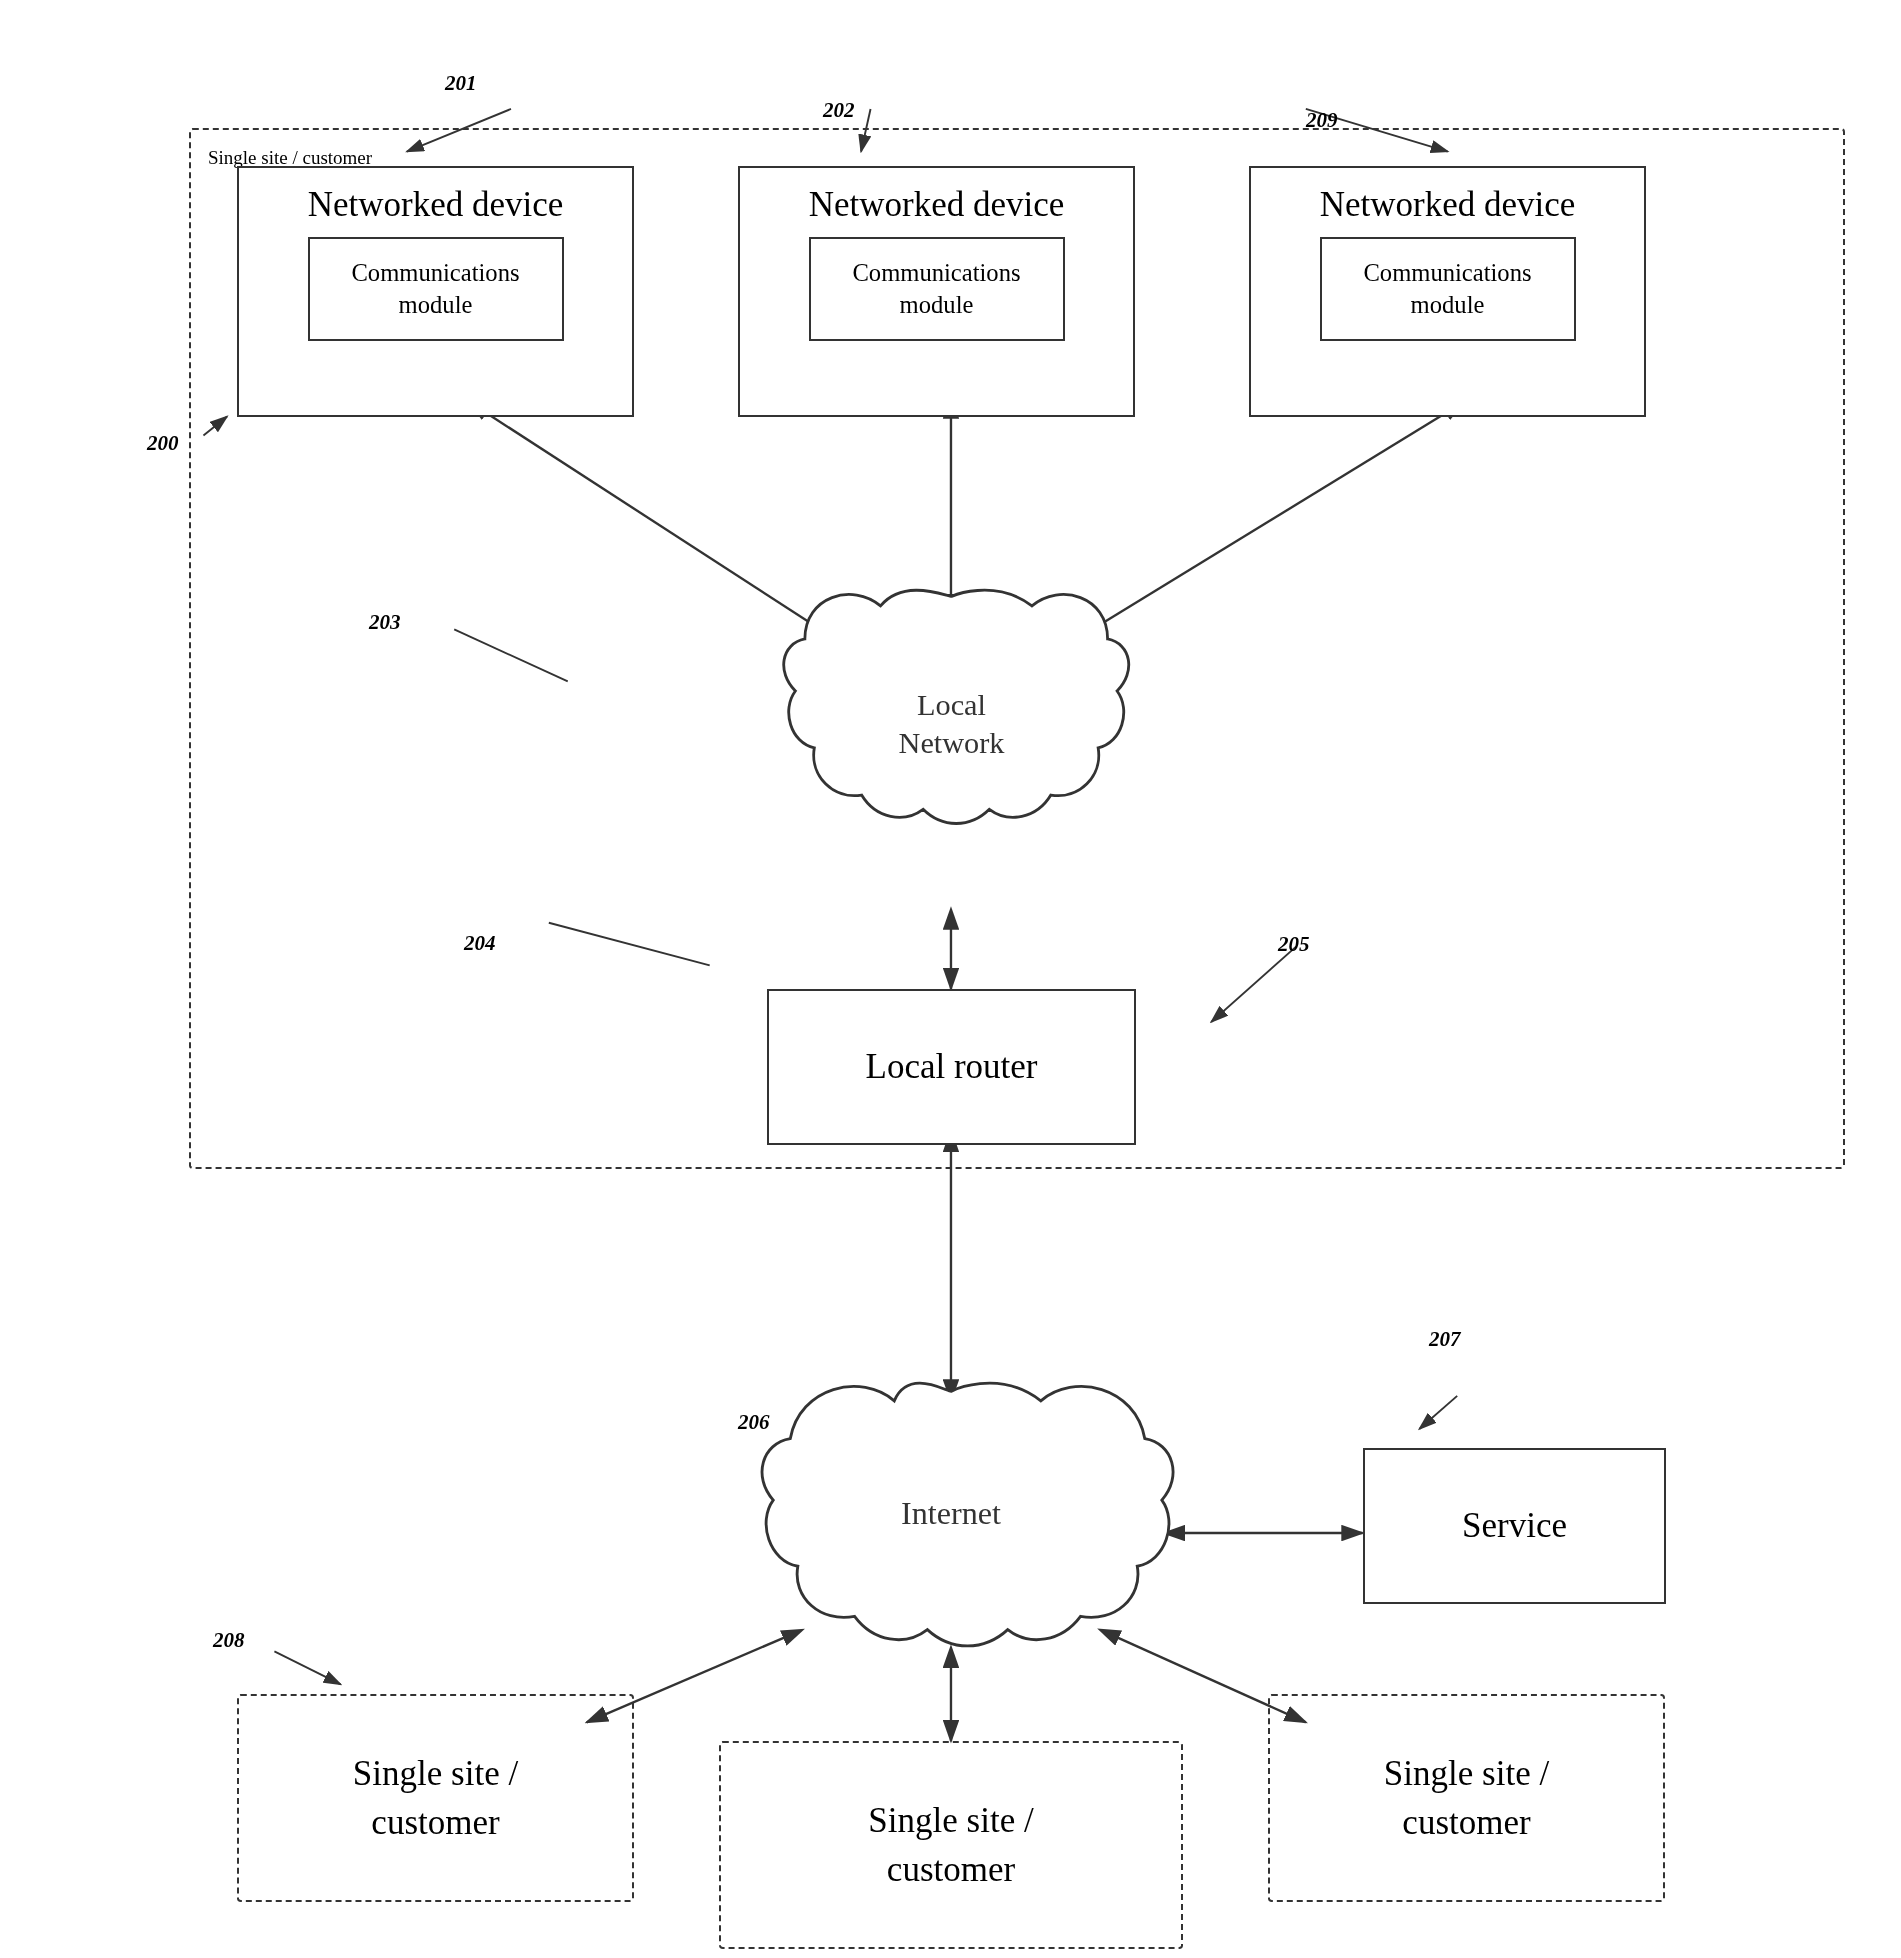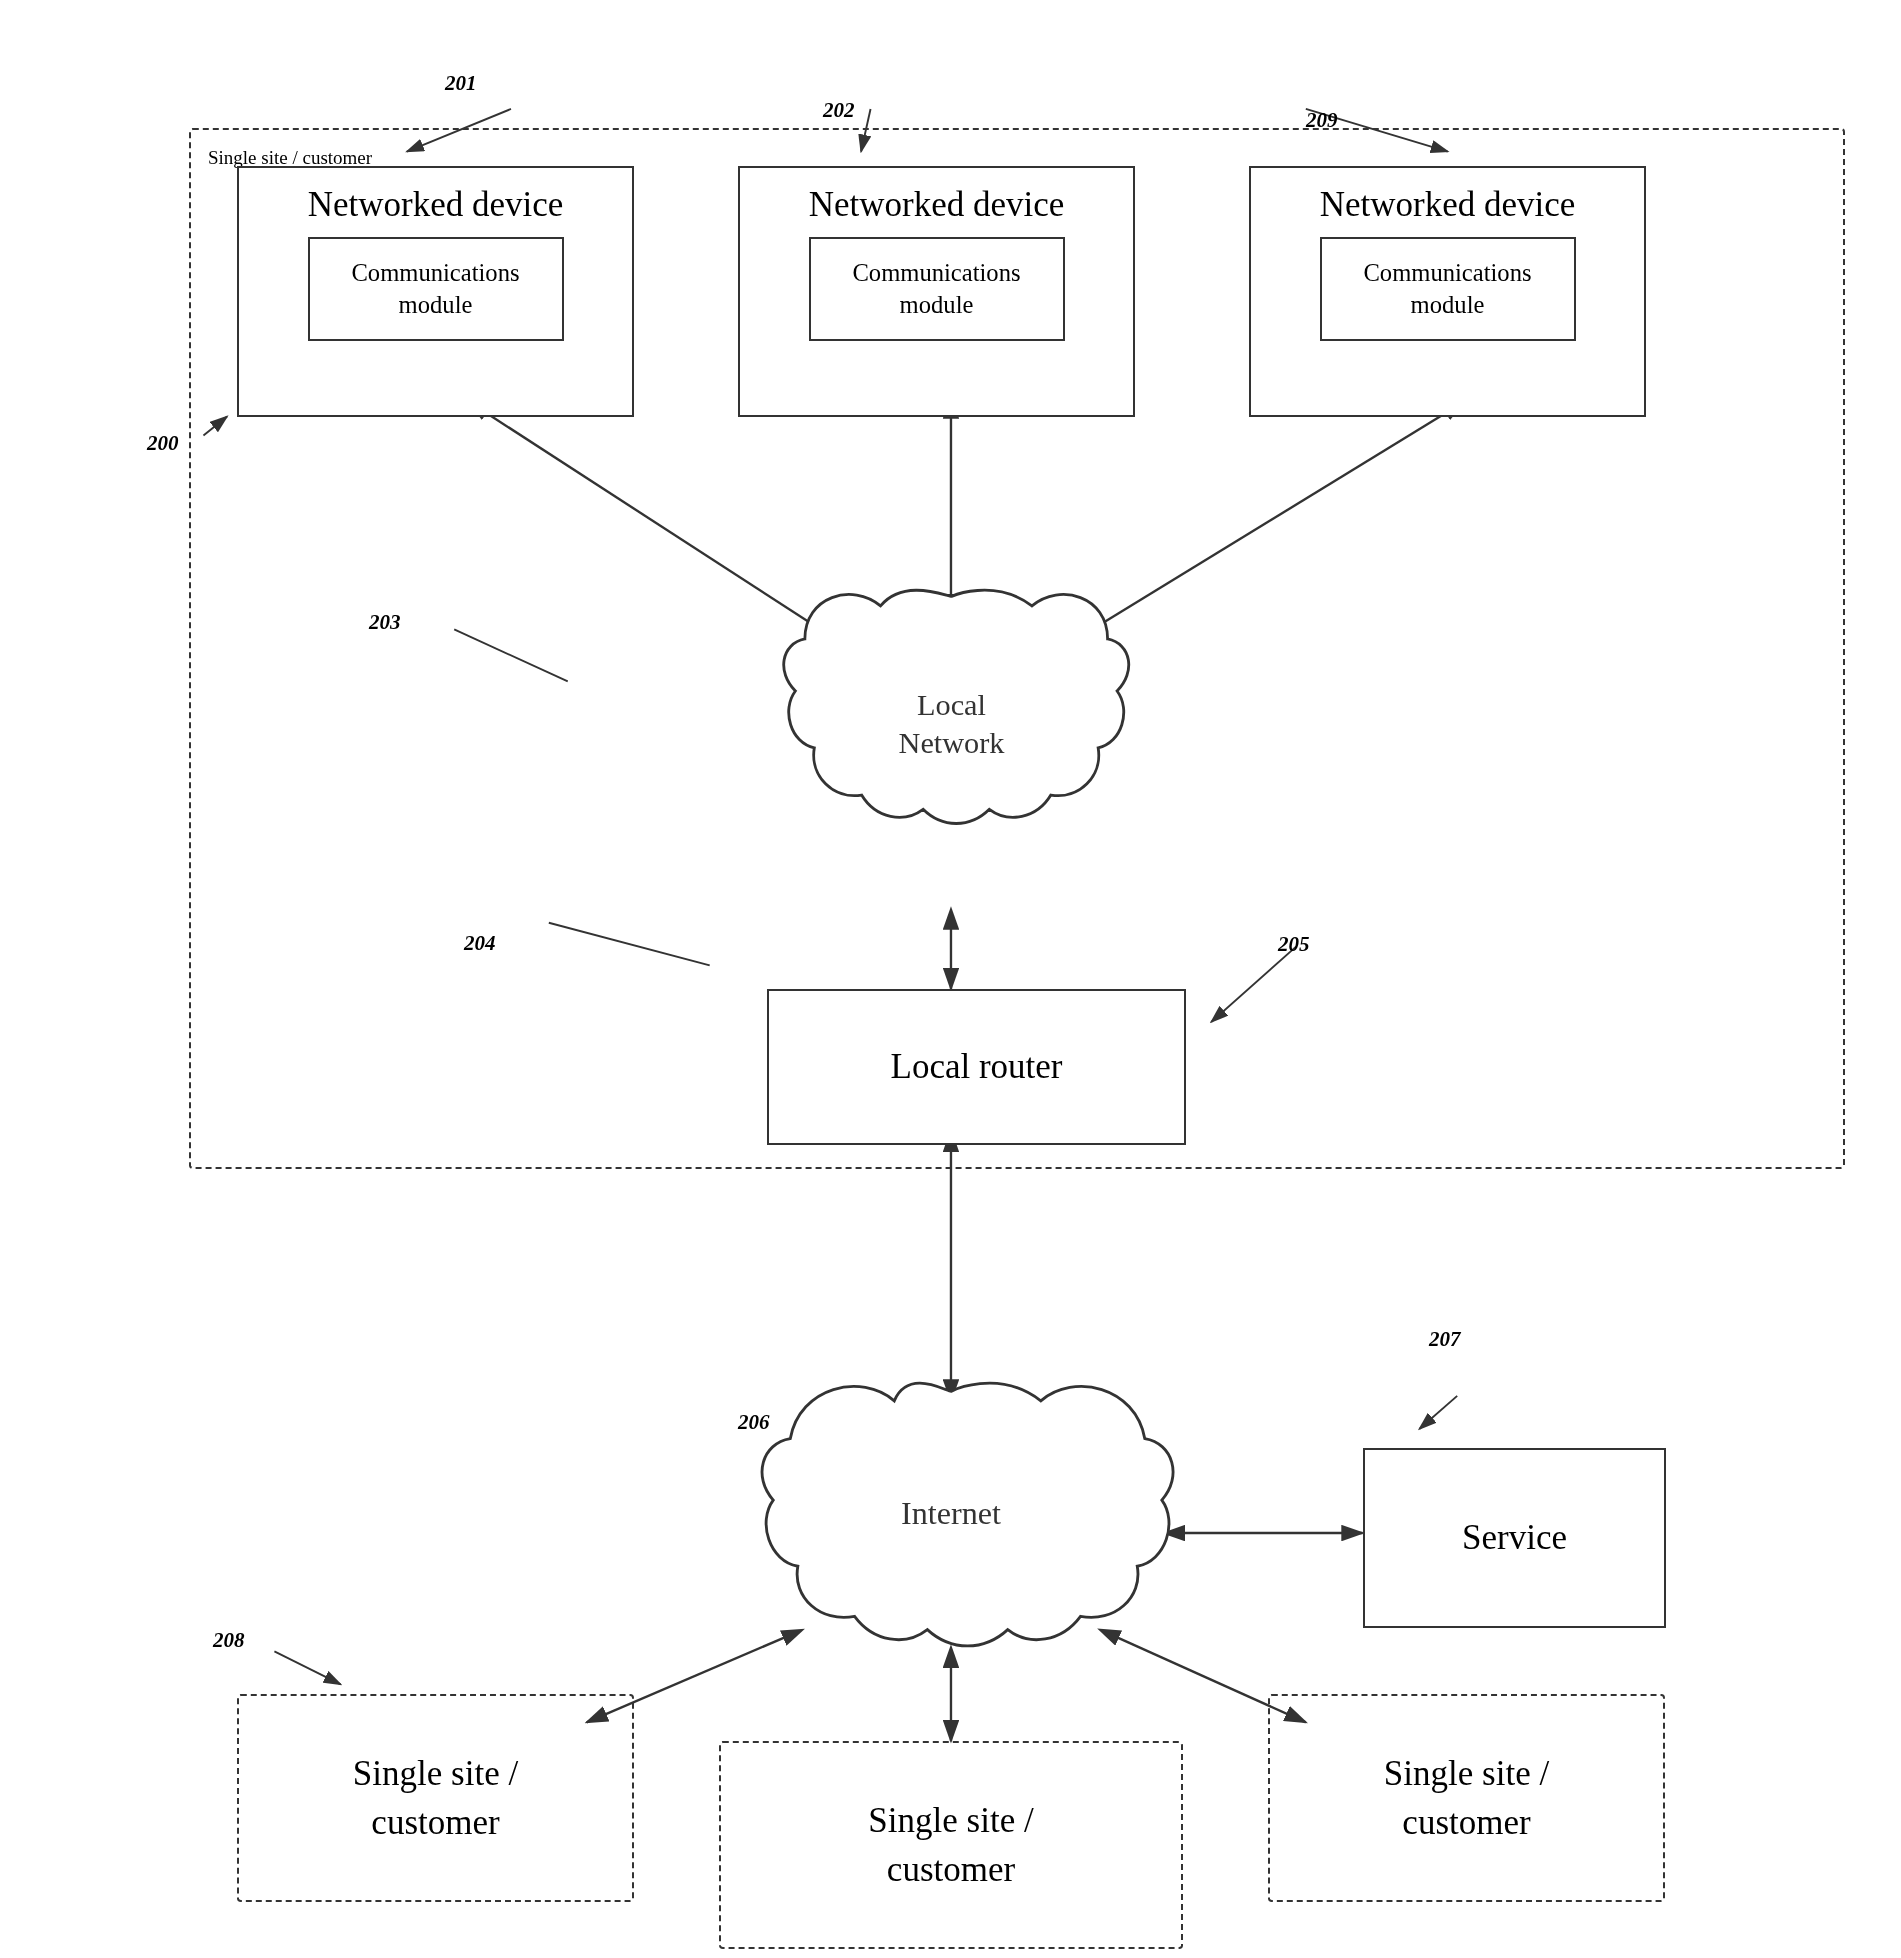--- a/index.html
+++ b/index.html
@@ -173,21 +173,21 @@
              C145 270, 115 265, 100 240
              C70 245, 45 220, 50 190
              C25 185, 15 150, 30 130
              C10 110, 15 80, 40 75
              C40 30, 90 15, 120 40
              C145 10, 190 30, 195 30Z" fill="white" stroke="#333" stroke-width="3"></path>
     <text x="195" y="155" text-anchor="middle" font-family="Times New Roman, serif" font-size="32" fill="#333">Local</text>
     <text x="195" y="195" text-anchor="middle" font-family="Times New Roman, serif" font-size="32" fill="#333">Network</text>
   </svg>
 
-  <div class="solid-box" style="left:767px; top:989px; width:419px; height:156px;">
+  <div class="solid-box" style="left:767px; top:989px; width:369px; height:156px;">
     <span class="box-label">Local router</span>
   </div>
 
   <svg class="cloud-svg" style="left:719px; top:1363px;" width="464" height="312" viewBox="0 0 490 330">
     <path d="M245 30
              C245 30, 295 5, 340 40
              C375 10, 440 25, 450 80
              C480 85, 490 120, 468 145
              C485 168, 472 210, 442 215
              C448 248, 418 275, 382 268
@@ -195,21 +195,21 @@
              C280 305, 245 305, 220 282
              C197 300, 163 295, 143 268
              C107 275, 77 248, 83 215
              C53 210, 40 168, 57 145
              C35 120, 45 85, 75 80
              C85 25, 150 10, 185 40
              C200 5, 240 30, 245 30Z" fill="white" stroke="#333" stroke-width="3"></path>
     <text x="245" y="170" text-anchor="middle" font-family="Times New Roman, serif" font-size="34" fill="#333">Internet</text>
   </svg>
 
-  <div class="solid-box" style="left:1363px; top:1448px; width:303px; height:180px;">
+  <div class="solid-box" style="left:1363px; top:1448px; width:303px; height:156px;">
     <span class="box-label">Service</span>
   </div>
 
   <div class="dashed-box" style="left:237px; top:1694px; width:397px; height:208px; display:flex; align-items:center; justify-content:center;">
     <span class="box-label" style="text-align:center; line-height:1.4;">Single site /<br>customer</span>
   </div>
 
   <div class="dashed-box" style="left:719px; top:1741px; width:464px; height:208px; display:flex; align-items:center; justify-content:center;">
     <span class="box-label" style="text-align:center; line-height:1.4;">Single site /<br>customer</span>
   </div>

